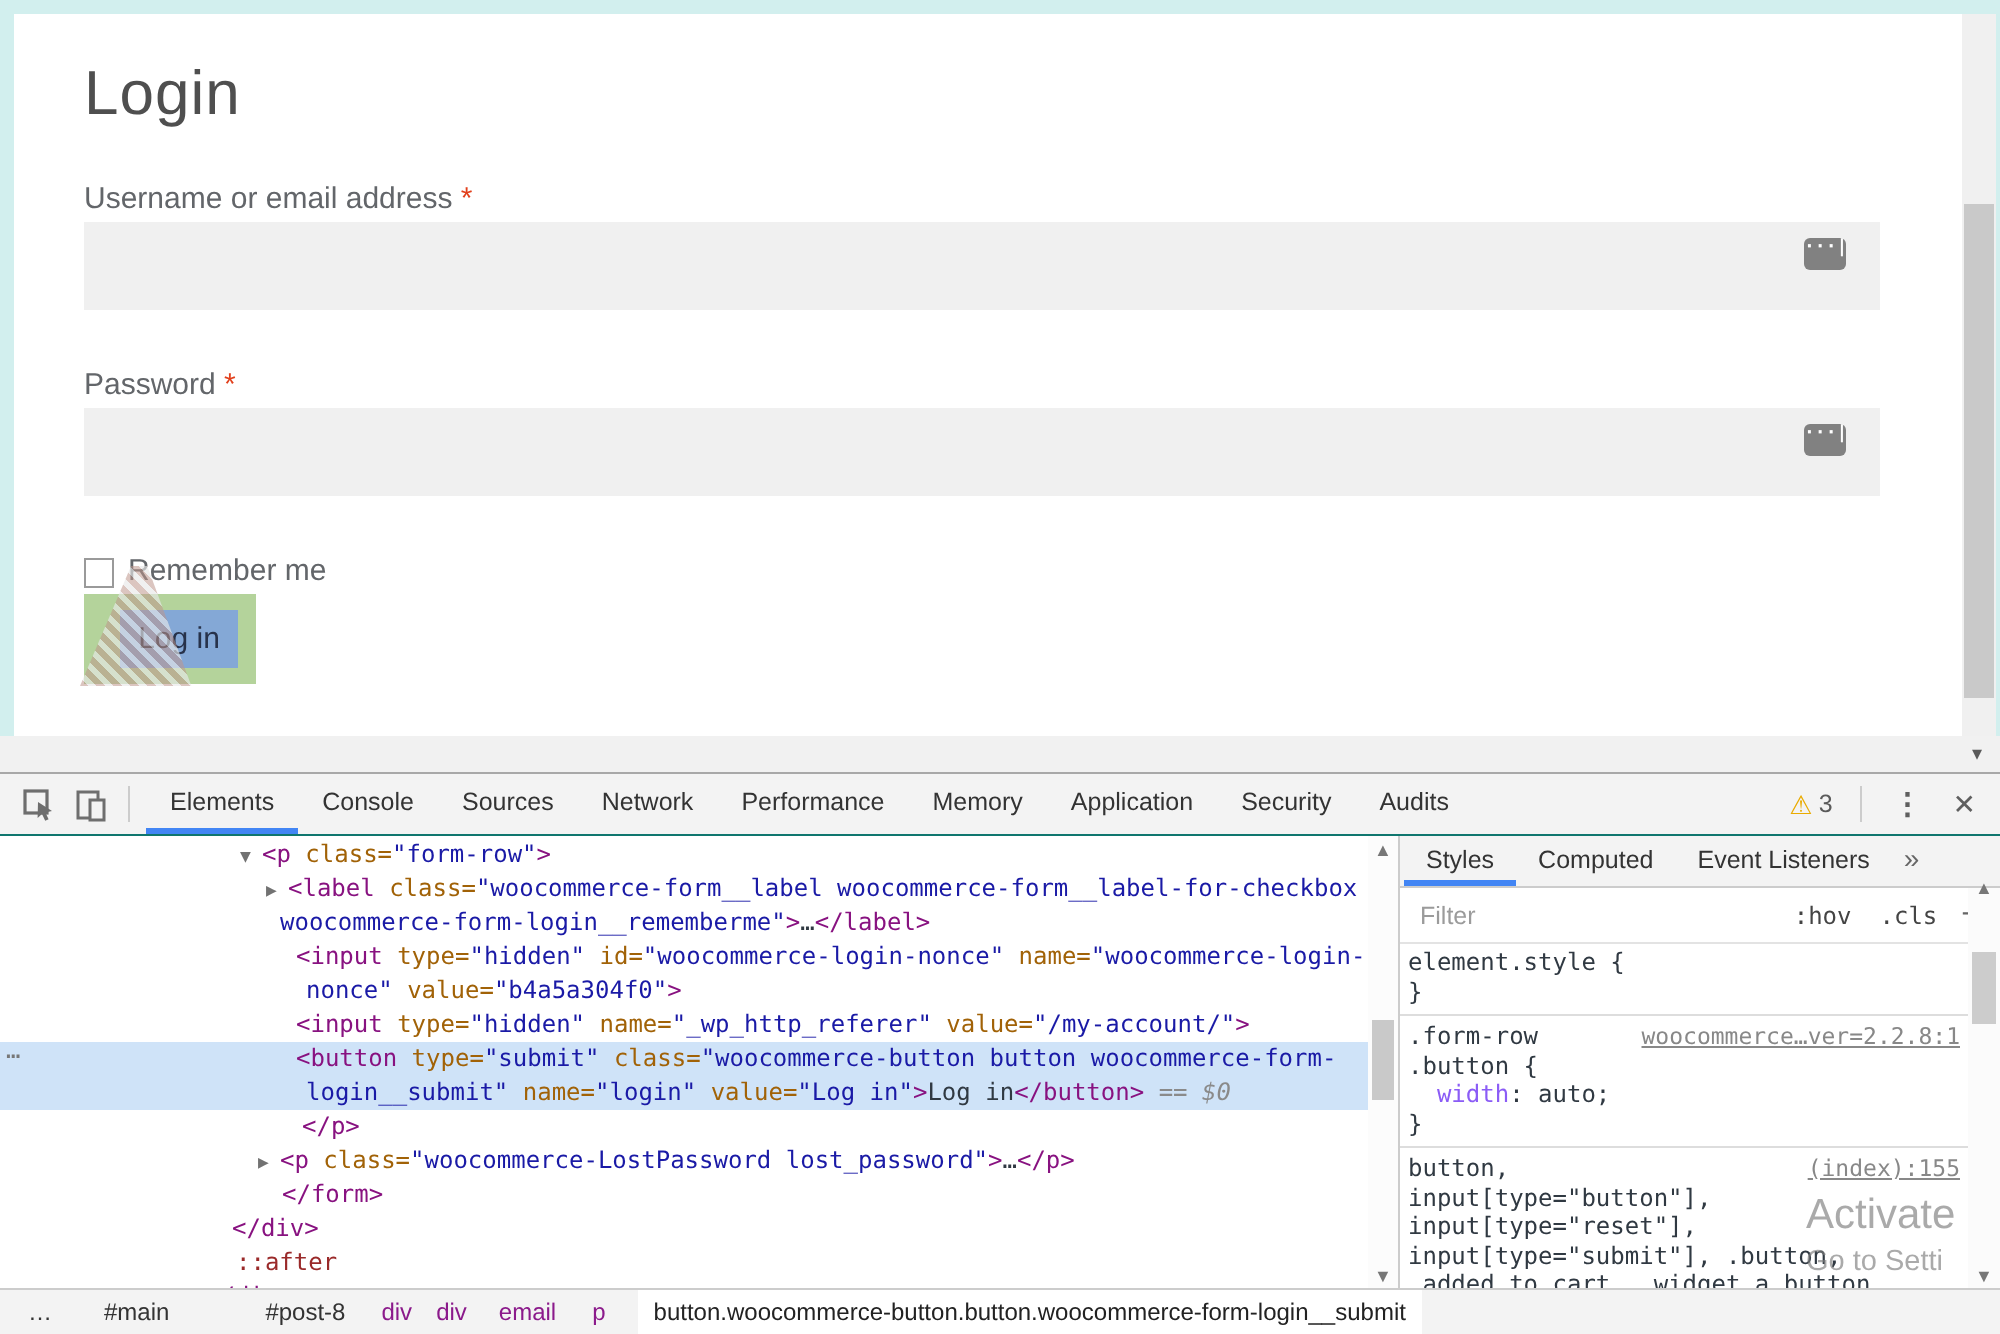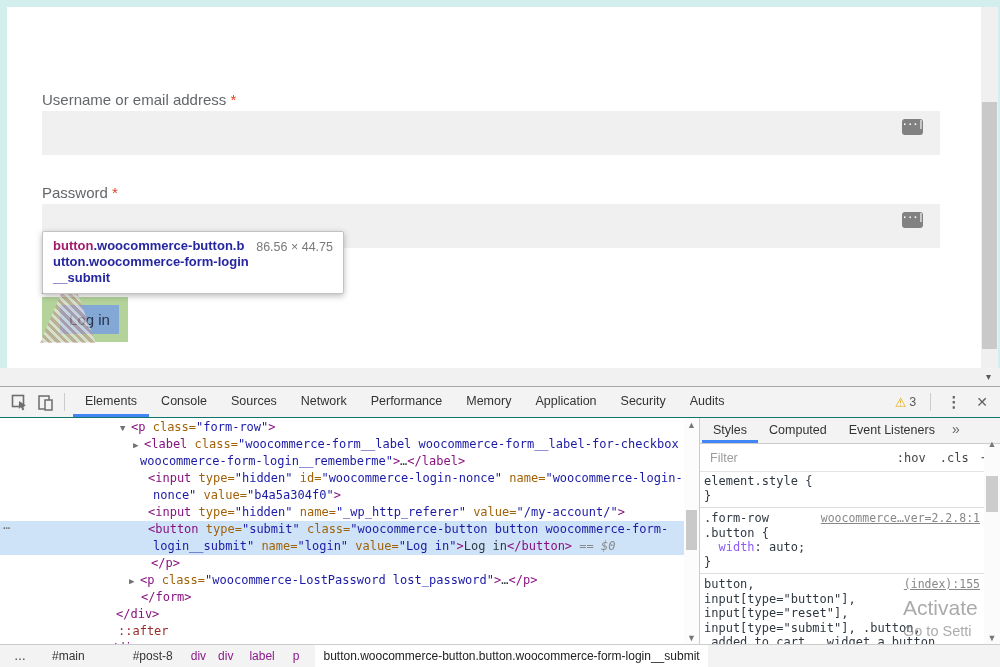--- a/index.html
+++ b/index.html
@@ -114,20 +114,21 @@
   .watermark{position:absolute;left:903px;top:596px;z-index:40;color:rgba(125,125,125,.65);
         pointer-events:none;white-space:nowrap;}
   .wm1{font-size:21px;} .wm2{font-size:14.5px;margin-top:3px;}
 
   svg.icon{display:block;}
 </style>
 </head>
 <body>
 
 <div class="page">
+  <div class="login-title">Login</div>
 
   <div class="field-label lbl-user">
     <span>Username or email address</span>
     <span class="req">*</span>
   </div>
   <div class="text-input inp-user"></div>
   <div class="field-icon ic-user">···|</div>
 
   <div class="field-label lbl-pass">
     <span>Password</span>
@@ -136,28 +137,20 @@
   <div class="text-input inp-pass"></div>
   <div class="field-icon ic-pass">···|</div>
 
   <div class="remember-check"></div>
   <div class="remember-label">Remember me</div>
 
   <div class="login-btn"></div>
   <div class="login-content">Log in</div>
   <div class="wedge"></div>
 
-  <div class="tooltip">
-    <div>
-        <div><span class="tk-ttag">button</span><span class="tk-tcls">.woocommerce-button.b</span></div>
-        <div><span class="tk-tcls">utton.woocommerce-form-login</span></div>
-        <div><span class="tk-tcls">__submit</span></div>
-      </div>
-    <span class="tt-dims">86.56 × 44.75</span>
-  </div>
 
   <div class="page-vscroll">
     <div class="page-vthumb"></div>
   </div>
   <div class="page-hscroll">
     <div class="hs-arrow">▾</div>
   </div>
 </div>
 
 <div class="devtools">
@@ -265,21 +258,21 @@
     </div>
 
   </div>
 
   <div class="dt-status">
       <div class="crumb" style="margin-left: 14px; margin-right: 26px;">…</div>
       <div class="crumb" style="margin-right: 48px;">#main</div>
       <div class="crumb" style="margin-right: 18px;">#post-8</div>
       <div class="crumb crumb-tag" style="margin-right: 12px;">div</div>
       <div class="crumb crumb-tag" style="margin-right: 16px;">div</div>
-      <div class="crumb crumb-tag" style="margin-right: 18px;">label</div>
+      <div class="crumb crumb-tag" style="margin-right: 18px;">email</div>
       <div class="crumb crumb-tag" style="margin-right: 16px;">p</div>
       <div class="crumb-selected" style="margin-right: 0px;">button.woocommerce-button.button.woocommerce-form-login__submit</div>
     </div>
 </div>
 
 <div class="watermark">
   <div class="wm1">Activate</div>
   <div class="wm2">Go to Setti</div>
 </div>
 

